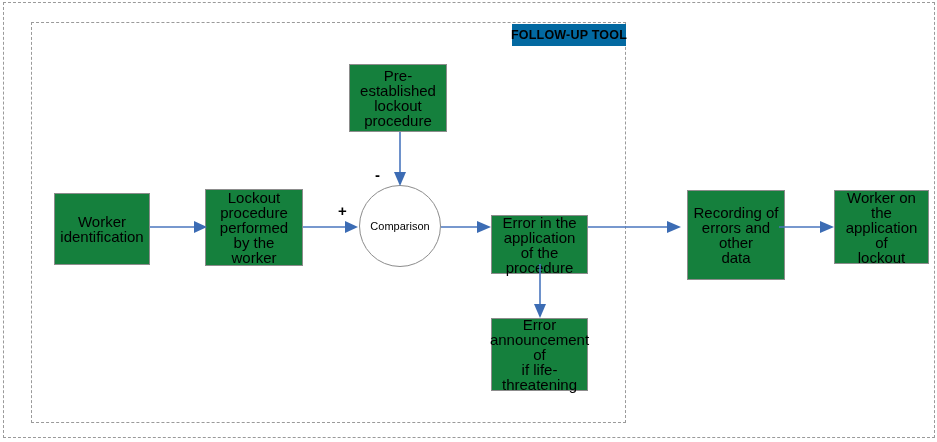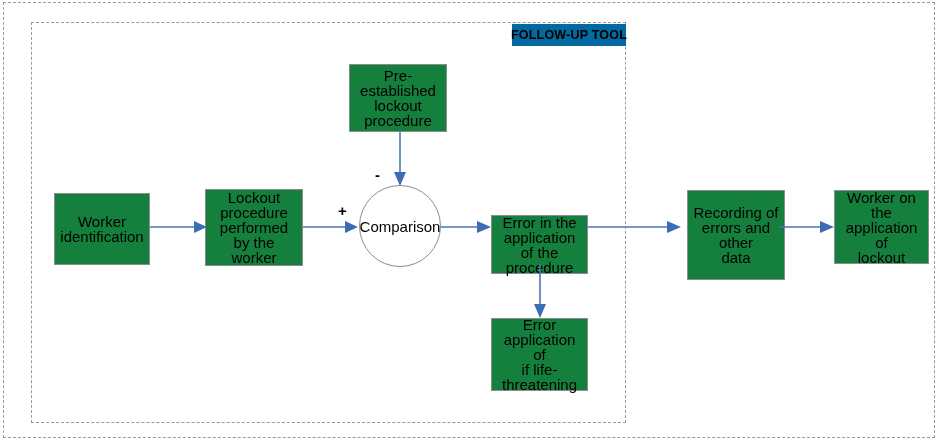--- a/index.html
+++ b/index.html
@@ -79,21 +79,21 @@
   .node-circle {
     position: absolute;
     border: 1px solid #8c8c8c;
     border-radius: 50%;
     background: #ffffff;
     box-sizing: border-box;
     display: flex;
     align-items: center;
     justify-content: center;
     text-align: left;
-    font-size: 15px;
+    font-size: 11px;
     line-height: 15px;
     color: #000000;
   }
   
   .conn {
     position: absolute;
     overflow: visible;
   }
   .conn line {
     stroke: #4a76be;
@@ -133,21 +133,21 @@
 lockout
 procedure</div>
 
   <div class="node-circle" style="left: 359px; top: 185px; width: 82px; height: 82px; white-space: pre-line;">Comparison</div>
 
   <div class="node-box" style="left: 491px; top: 203px; width: 97px; height: 59px; white-space: pre-line; margin-top: 12px;">Error in the
 application of the
 procedure</div>
 
   <div class="node-box" style="left: 491px; top: 318px; width: 97px; height: 73px; white-space: pre-line;">Error
-application of
+announcement of
 if life-threatening</div>
 
   <div class="node-box" style="left: 681px; top: 190px; width: 98px; height: 90px; white-space: pre-line; margin-left: 6px;">Recording of
 errors and other
 data</div>
 
   <div class="node-box" style="left: 834px; top: 190px; width: 95px; height: 74px; white-space: pre-line;">Worker on the
 application of
 lockout</div>
 

